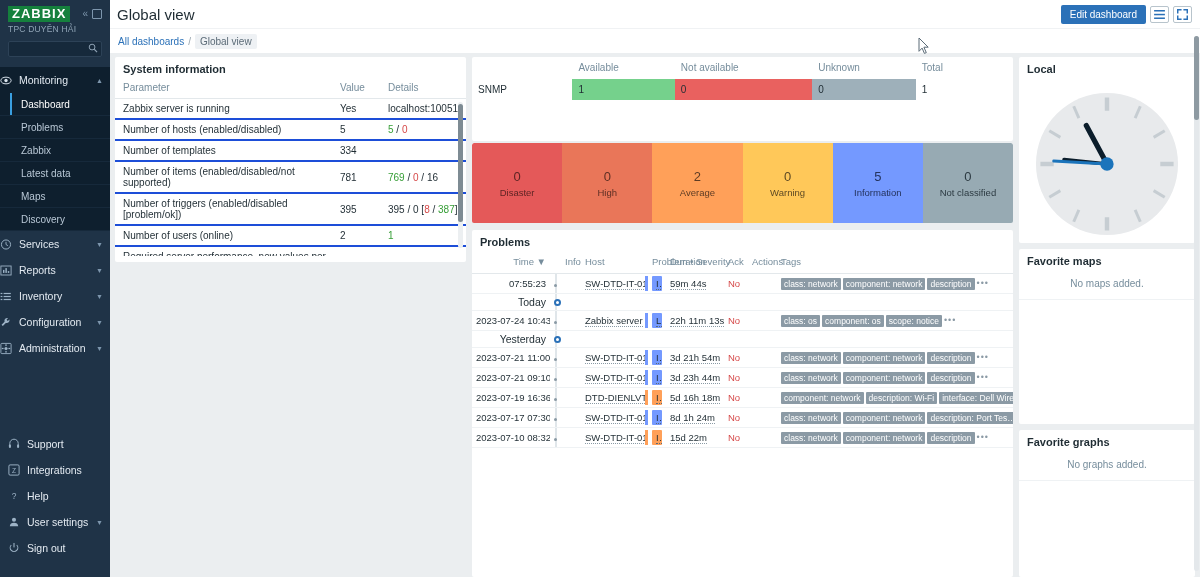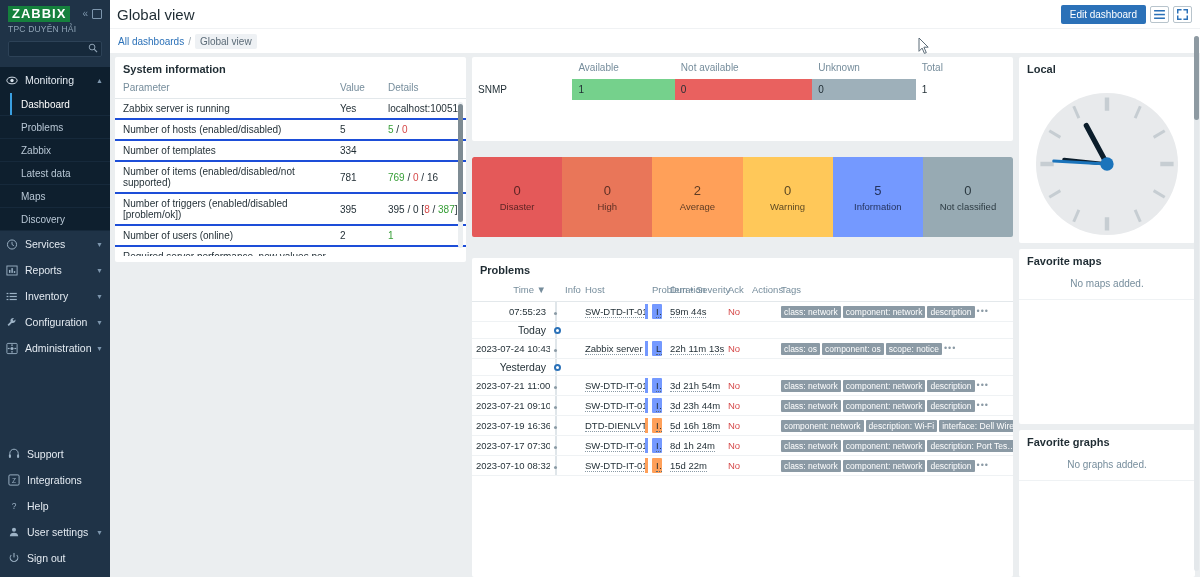--- a/index.html
+++ b/index.html
@@ -32,38 +32,38 @@
   .search-inp {
     width:94px; height:16px; background:#16293b; border:1px solid #2d4257;
     border-radius:2px; color:#cfd9e2; font-size:9px; padding:0 16px 0 4px;
     font-family:"Liberation Sans", sans-serif; outline:none;
   }
   .search-ic { position:absolute; right:4px; top:2px; color:#8fa3b5; font-size:10px; }
 
   .nav { margin-top:10px; }
   .nav-group-head {
     display:flex; align-items:center; gap:7px;
-    padding:7px 6px; font-size:10.5px; color:#e3eaf1; cursor:pointer;
+    padding:7px 0; font-size:10.5px; color:#e3eaf1; cursor:pointer;
     position:relative;
   }
   .nav-group-head.active { background:#0e1f2e; }
   .nav-ic { width:12px; height:12px; flex:0 0 12px; display:flex;
             align-items:center; justify-content:center; color:#9db3c6; }
   .nav-ic svg { display:block; }
   .chev { position:absolute; right:7px; font-size:7px; color:#7d96ad; }
   .submenu { background:#0e1f2e; }
   .sub-item {
     padding:5.5px 8px 5.5px 21px; font-size:10px; color:#b9c8d6; cursor:pointer;
     border-bottom:1px solid #16293b; position:relative;
   }
   .sub-item.sel { color:#fff; }
   .sub-item.sel::before {
     content:""; position:absolute; left:10px; top:0; bottom:0; width:2px; background:#3a9fe0;
   }
-  .sb-bottom { position:absolute; bottom:6px; left:0; right:0; }
+  .sb-bottom { position:absolute; bottom:16px; left:0; right:0; }
   .sb-bottom .nav-group-head { padding:7px 8px; }
 
   
   .main { flex:1; height:577px; display:flex; flex-direction:column;
           background:#ebeef0; position:relative; overflow:hidden; }
   .topbar {
     height:28px; background:#fff; display:flex; align-items:center;
     padding:0 8px 0 7px; flex:0 0 28px;
   }
   .page-title { font-size:15px; color:#1f2c33; font-weight:normal; }
@@ -84,21 +84,21 @@
     height:25px; background:#fff; display:flex; align-items:center;
     padding:0 8px; flex:0 0 25px; gap:4px; font-size:10px; border-top:1px solid #f0f2f4;
   }
   .crumb-link { color:#2b71b8; cursor:pointer; }
   .crumb-sep { color:#9aa7b0; }
   .crumb-cur { color:#5b6b77; background:#eef1f4; padding:2px 5px; border-radius:2px; }
 
   .content { flex:1; position:relative; padding:4px 5px 0 5px; overflow:hidden; }
   .grid { display:flex; gap:6px; height:100%; }
   .col-left { width:351px; flex:0 0 351px; display:flex; flex-direction:column; gap:6px;}
-  .col-mid  { flex:1; display:flex; flex-direction:column; gap:16px; }
+  .col-mid  { flex:1; display:flex; flex-direction:column; gap:2px; }
   .col-right{ width:176px; flex:0 0 176px; display:flex; flex-direction:column; gap:6px;}
 
   .widget { background:#fff; border-radius:2px; position:relative; overflow:hidden; }
   .w-title { font-size:11px; font-weight:bold; color:#1f2c33; padding:6px 8px 5px 8px; }
 
   
   table.t { width:100%; border-collapse:collapse; font-size:10px; }
   table.t th {
     text-align:left; font-weight:normal; color:#768d9c; font-size:10px;
     padding:2px 6px 5px 8px; border-bottom:1px solid #e3e8eb;

